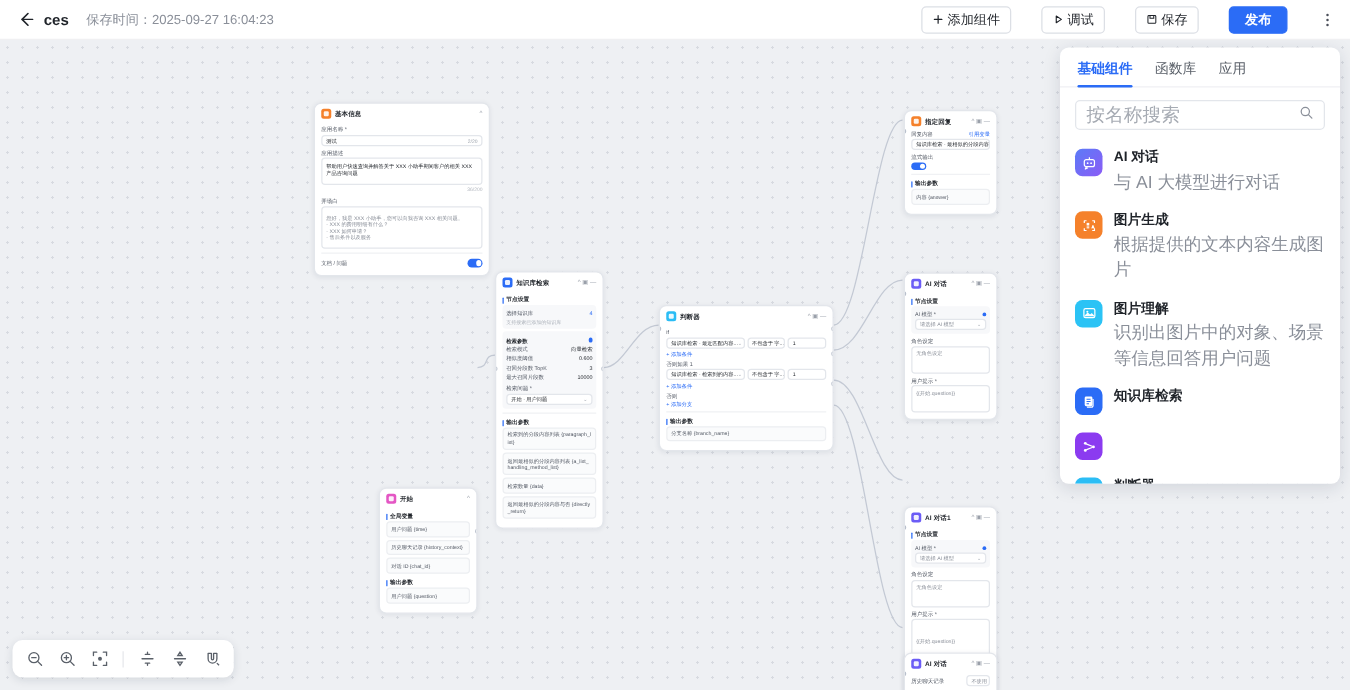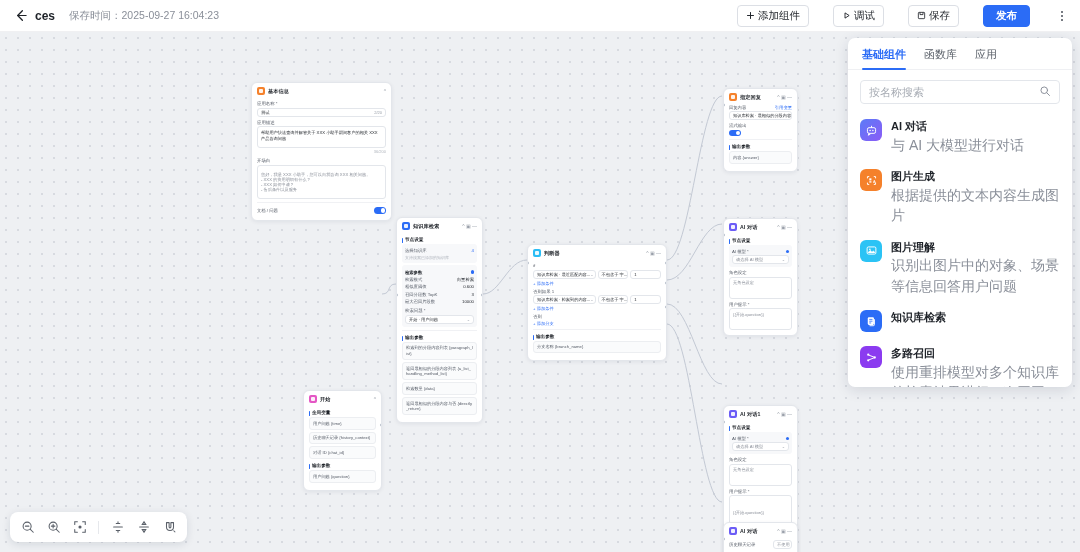--- a/index.html
+++ b/index.html
@@ -166,21 +166,21 @@
   .rp-tab.active::after {
     content: ""; position: absolute; left: 0; right: 0; bottom: -1px;
     height: 2px; background: #2b6cf6; border-radius: 2px;
   }
   .rp-search-wrap { padding: 10px 12px 6px 12px; }
   .rp-search {
     height: 24px; border: 1px solid #e3e6eb; border-radius: 4px;
     display: flex; align-items: center; padding: 0 8px; gap: 6px;
   }
   .rp-search input {
-    border: none; outline: none; font-size: 11px; color: #1f2329;
+    border: none; outline: none; font-size: 15px; color: #1f2329;
     flex: 1 1 auto; min-width: 0; background: transparent;
     font-family: "Liberation Sans", "DejaVu Sans", sans-serif;
   }
   .rp-search input::placeholder { color: #a6abb3; }
   .rp-list { flex: 1 1 auto; overflow: hidden; padding: 2px 0 0 0; }
   .rp-item {
     display: flex; gap: 9px; padding: 7px 12px; cursor: pointer; align-items: flex-start;
   }
   .rp-ico {
     width: 22px; height: 22px; border-radius: 6px; flex: 0 0 auto;
@@ -640,24 +640,20 @@
 
       <div class="rp-item">
         <span class="rp-ico" style="background:#8b3bf0">
           <svg width="13" height="13" viewBox="0 0 16 16" fill="none" stroke="#fff" stroke-width="1.2" stroke-linecap="round">
               <circle cx="4" cy="4.5" r="1.4" fill="#fff" stroke="none"></circle>
               <circle cx="4" cy="11.5" r="1.4" fill="#fff" stroke="none"></circle>
               <circle cx="12" cy="8" r="1.4" fill="#fff" stroke="none"></circle>
               <path d="M5.3 5.3L10.7 7.4M5.3 10.7L10.7 8.6"></path>
             </svg>
         </span>
-        <span class="rp-texts">
-          <span class="rp-name" style="display:block">多路召回</span>
-          <span class="rp-desc" style="display:block">使用重排模型对多个知识库的检索结果进行二次召回</span>
-        </span>
       </div>
 
       <div class="rp-item">
         <span class="rp-ico" style="background:#2bbdf5">
           <svg width="13" height="13" viewBox="0 0 16 16" fill="none" stroke="#fff" stroke-width="1.3" stroke-linecap="round">
               <path d="M8 3.2v3"></path>
               <path d="M4.6 12.4a3.6 3.6 0 016.8 0"></path>
               <circle cx="4.6" cy="12.6" r="1.1" fill="#fff" stroke="none"></circle>
               <circle cx="11.4" cy="12.6" r="1.1" fill="#fff" stroke="none"></circle>
               <circle cx="8" cy="3" r="1.1" fill="#fff" stroke="none"></circle>

